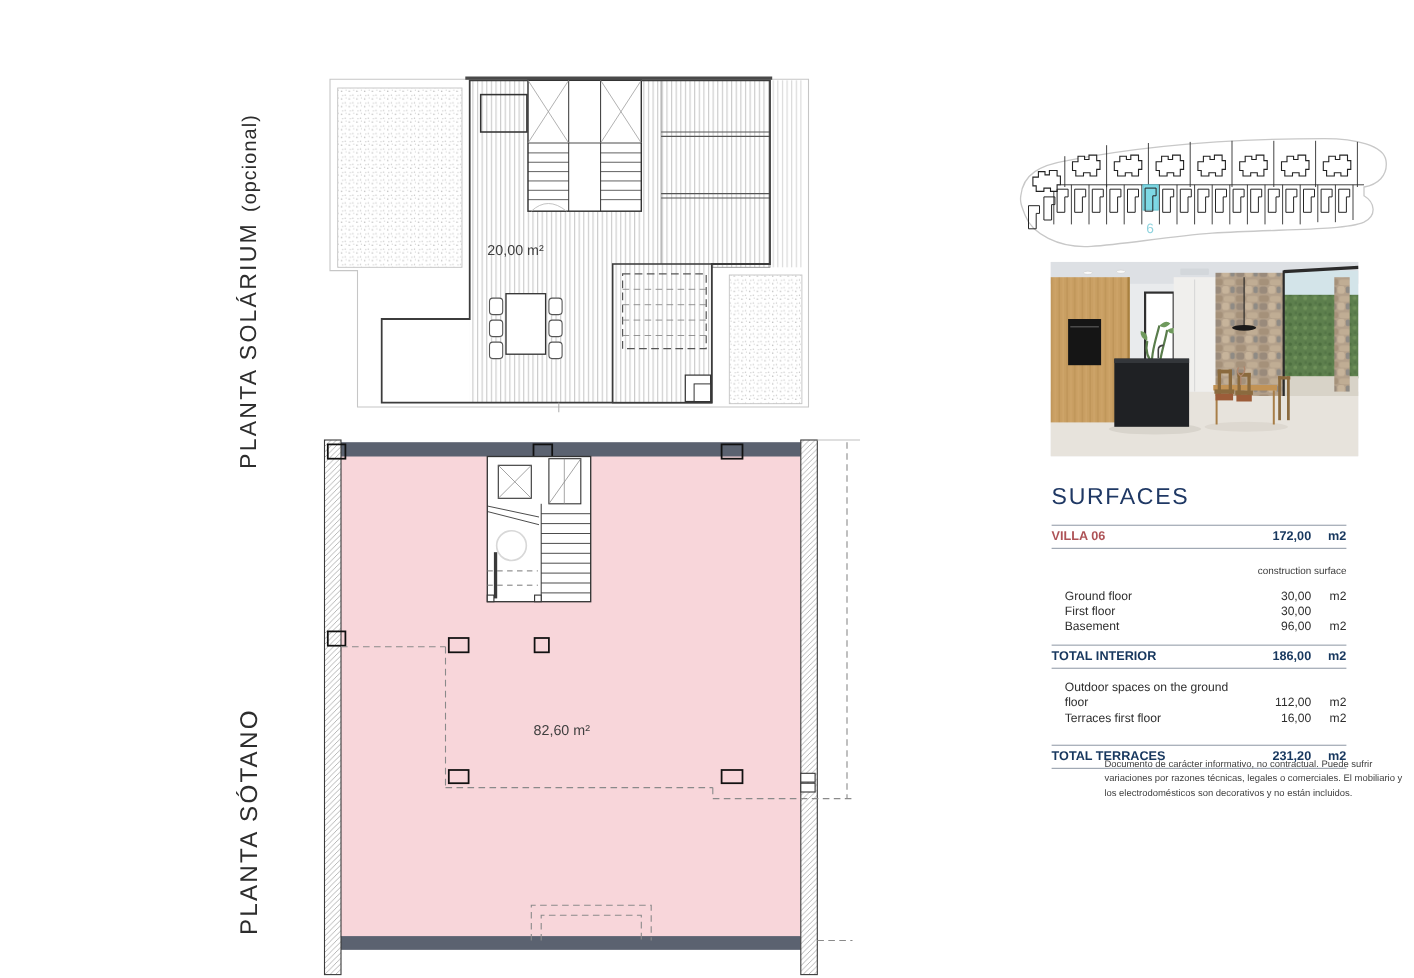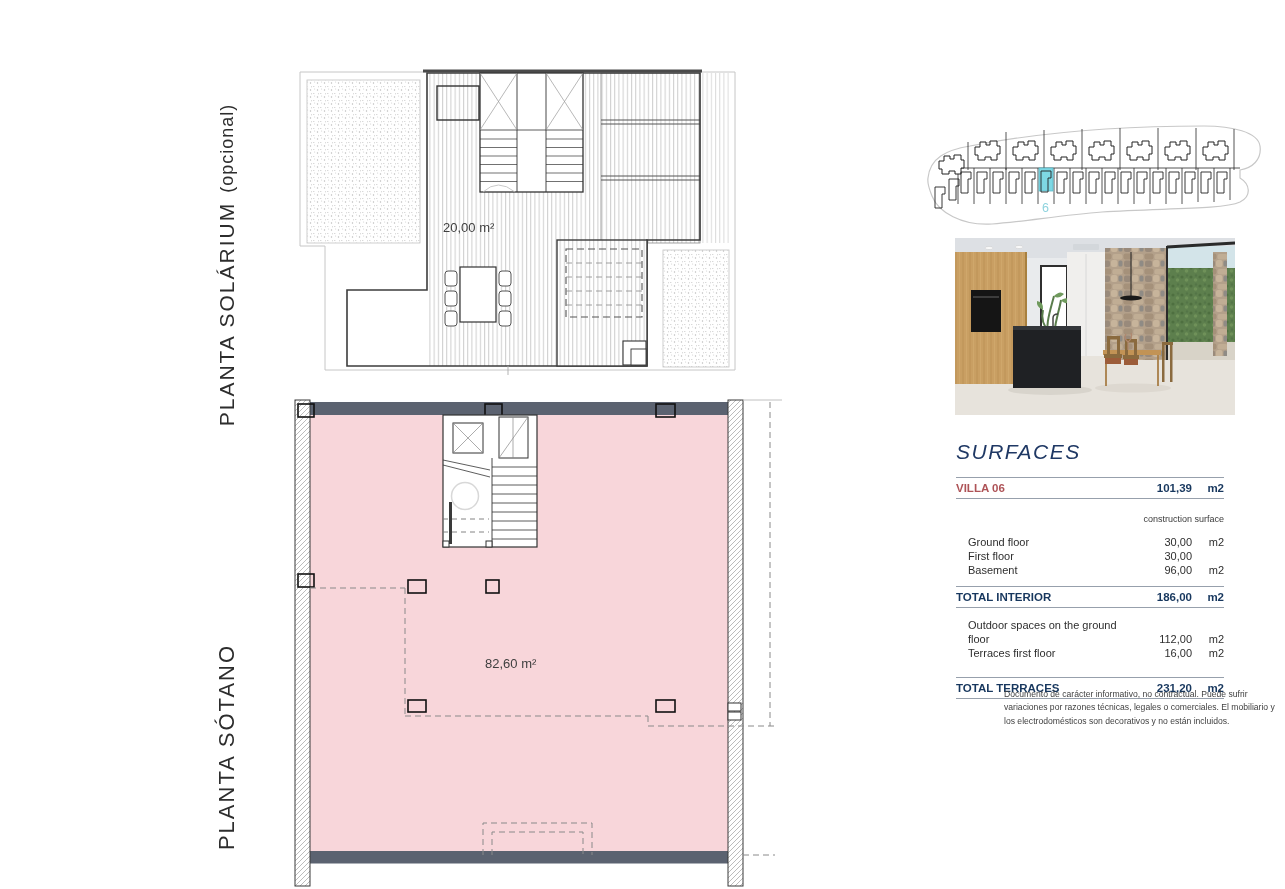--- a/index.html
+++ b/index.html
@@ -12,21 +12,21 @@
           color:#2d2d2d;font-weight:300;letter-spacing:2px;white-space:nowrap;}
   #label-solarium{width:330px;height:44px;left:62px;top:243px;transform:rotate(-90deg);font-size:21px;}
   #label-solarium .suffix{font-size:18px;letter-spacing:1px;}
   #label-sotano{width:220px;height:44px;left:117px;top:725px;transform:rotate(-90deg);font-size:22px;}
 
   
   .abs{position:absolute;}
 
   
   #surfaces{position:absolute;left:956px;top:440px;width:268px;color:#2e2e2e;}
-  #surfaces .title{font-size:21px;letter-spacing:1.5px;color:#1f3864;font-weight:400;margin:0 0 13px 0;font-style:italic;}
+  #surfaces .title{font-size:21px;letter-spacing:1.5px;color:#1f3864;font-weight:400;margin:0 0 13px 0;}
   .s-row{display:flex;font-size:11px;line-height:14px;align-items:flex-end;}
   .s-row .lbl{flex:1;}
   .s-row .val{width:58px;text-align:right;}
   .s-row .unit{width:32px;text-align:right;}
   .rule-row{border-top:1px solid #97a0ac;border-bottom:1px solid #97a0ac;padding:3px 0;
             font-weight:bold;color:#17375e;font-size:11.5px;}
   .villa-row .lbl{color:#ae5357;}
   .note{font-size:9px;color:#3a3a3a;text-align:right;margin:15px 0 11px 0;}
   .grp{margin:0 0 9px 12px;}
   .gap8{height:8px;}
@@ -397,21 +397,21 @@
       <rect x="169" y="121" width="14" height="6" fill="#9c5c39"></rect>
       <path d="M173,112 v-8 m0,0 q-5,-4 -2,-8 m2,8 q5,-4 3,-9" fill="none" stroke="#b0876d" stroke-width="1.2"></path>
     </g>
   </svg>
 
   <div id="surfaces">
     <h2 class="title">SURFACES</h2>
 
     <div class="s-row rule-row villa-row">
       <span class="lbl">VILLA 06</span>
-      <span class="val">101,39</span>
+      <span class="val">172,00</span>
       <span class="unit">m2</span>
     </div>
 
     <div class="note">construction surface</div>
 
     <div class="grp">
       <div class="s-row">
         <span class="lbl">Ground floor</span>
         <span class="val">30,00</span>
         <span class="unit">m2</span>

